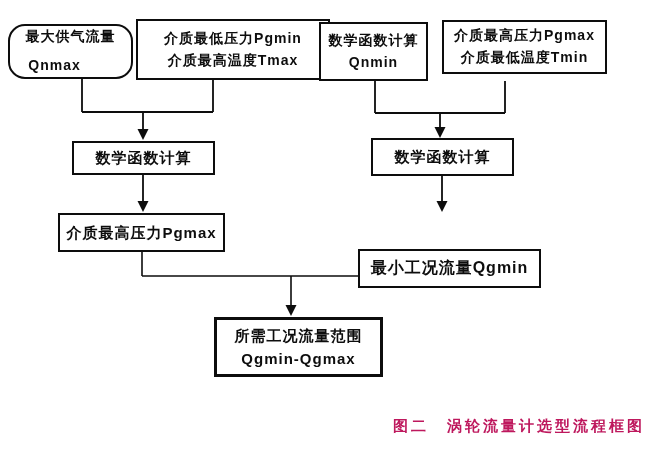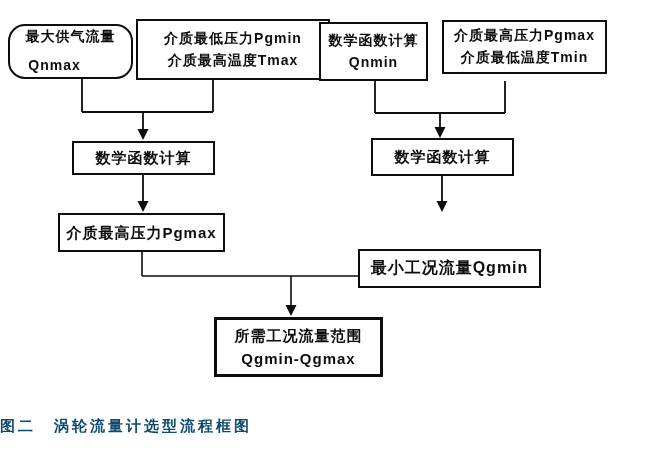--- a/index.html
+++ b/index.html
@@ -53,25 +53,25 @@
   .n-qgmin      { left: 358px; top: 213px; width: 183px; height: 39px; font-size: 16px; margin-top: 36px; }
   .n-range      { left: 214px; top: 317px; width: 169px; height: 60px; border-width: 3px; font-size: 15px; }
 
   .n-qnmax .ln2 { transform: translateX(-16px); margin-top: 7px; }
 
   .caption {
     position: absolute;
     left: 0;
     right: 0;
     top: 417px;
-    text-align: left;
+    text-align: right;
     font-weight: bold;
     font-size: 15px;
     letter-spacing: 3px;
-    color: #0c4a6e;
+    color: #be185d;
   }
 </style>
 </head>
 <body>
 
 <div class="stage">
 
   <svg class="wires" viewBox="0 0 645 460" aria-hidden="true">
 
     <g stroke="#0d0d0d" stroke-width="1.8" fill="none">

